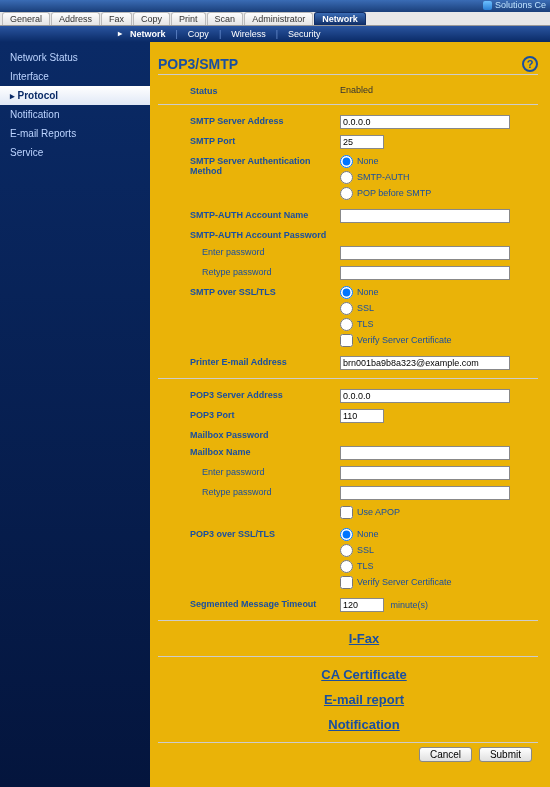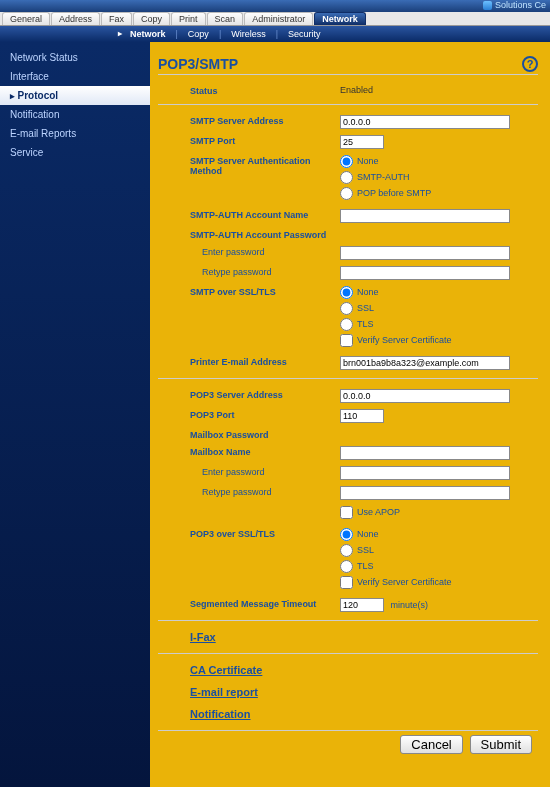--- a/index.html
+++ b/index.html
@@ -38,24 +38,24 @@
   .val input[type=text], .val input[type=password] { border: 1px solid #888; padding: 0 2px; height: 14px; font-size: 9px; }
   .w170 { width: 170px; }
   .w34 { width: 44px; }
   .radio-col label, .chk-col label { display: block; color: #1a4fa0; margin-bottom: 3px; font-size: 9px; cursor: pointer; }
   .radio-col input, .chk-col input { margin-right: 4px; vertical-align: middle; }
   .minute { color: #1a4fa0; margin-left: 4px; }
 
   hr.div { border: none; border-top: 1px solid #ccc; margin: 8px 0 10px -32px; }
 
   .links { padding-left: 32px; }
-  .links a { display: block; color: #1a4fa0; font-weight: bold; font-size: 11px; text-decoration: underline; margin-bottom: 10px; cursor: pointer; }
+  .links a { display: block; color: #1a4fa0; font-weight: bold; font-size: 13px; text-decoration: underline; margin-bottom: 10px; cursor: pointer; text-align: center; }
 
   .btns { text-align: right; padding: 4px 6px; border-top: 1px solid #ccc; margin-top: 4px; }
-  .btns button { font-size: 13px; padding: 1px 10px; background: linear-gradient(#fff,#e0e0e0); border: 1px solid #888; border-radius: 3px; margin-left: 4px; cursor: pointer; text-align: center; }
+  .btns button { font-size: 10px; padding: 1px 10px; background: linear-gradient(#fff,#e0e0e0); border: 1px solid #888; border-radius: 3px; margin-left: 4px; cursor: pointer; text-align: center; }
 </style>
 </head>
 <body>
 
 <div class="topbar">
   <div class="top-link">
     <span class="ic"></span>
     <span>Solutions Ce</span>
   </div>
 </div>

